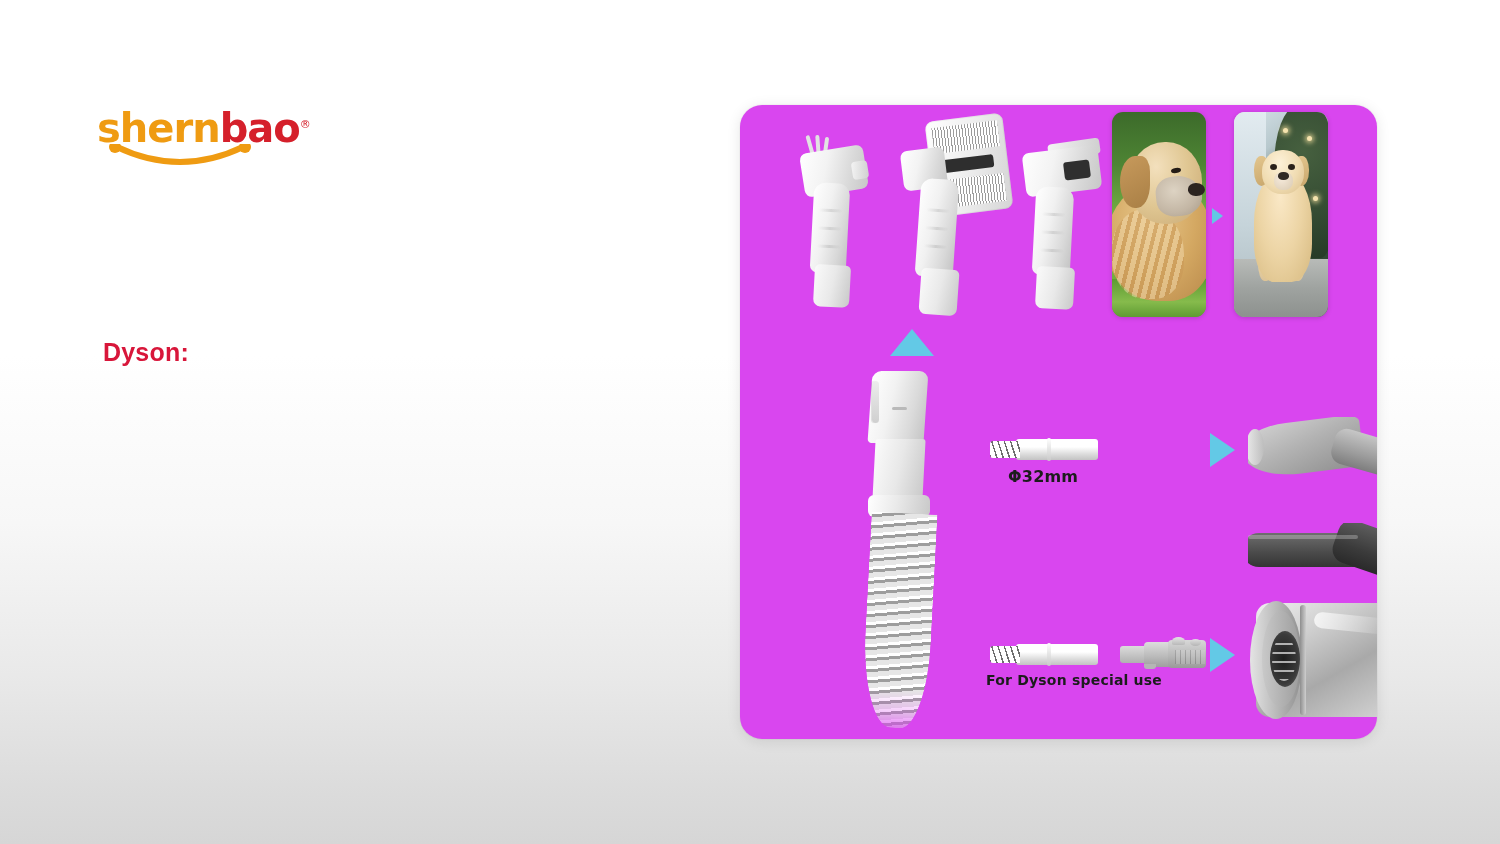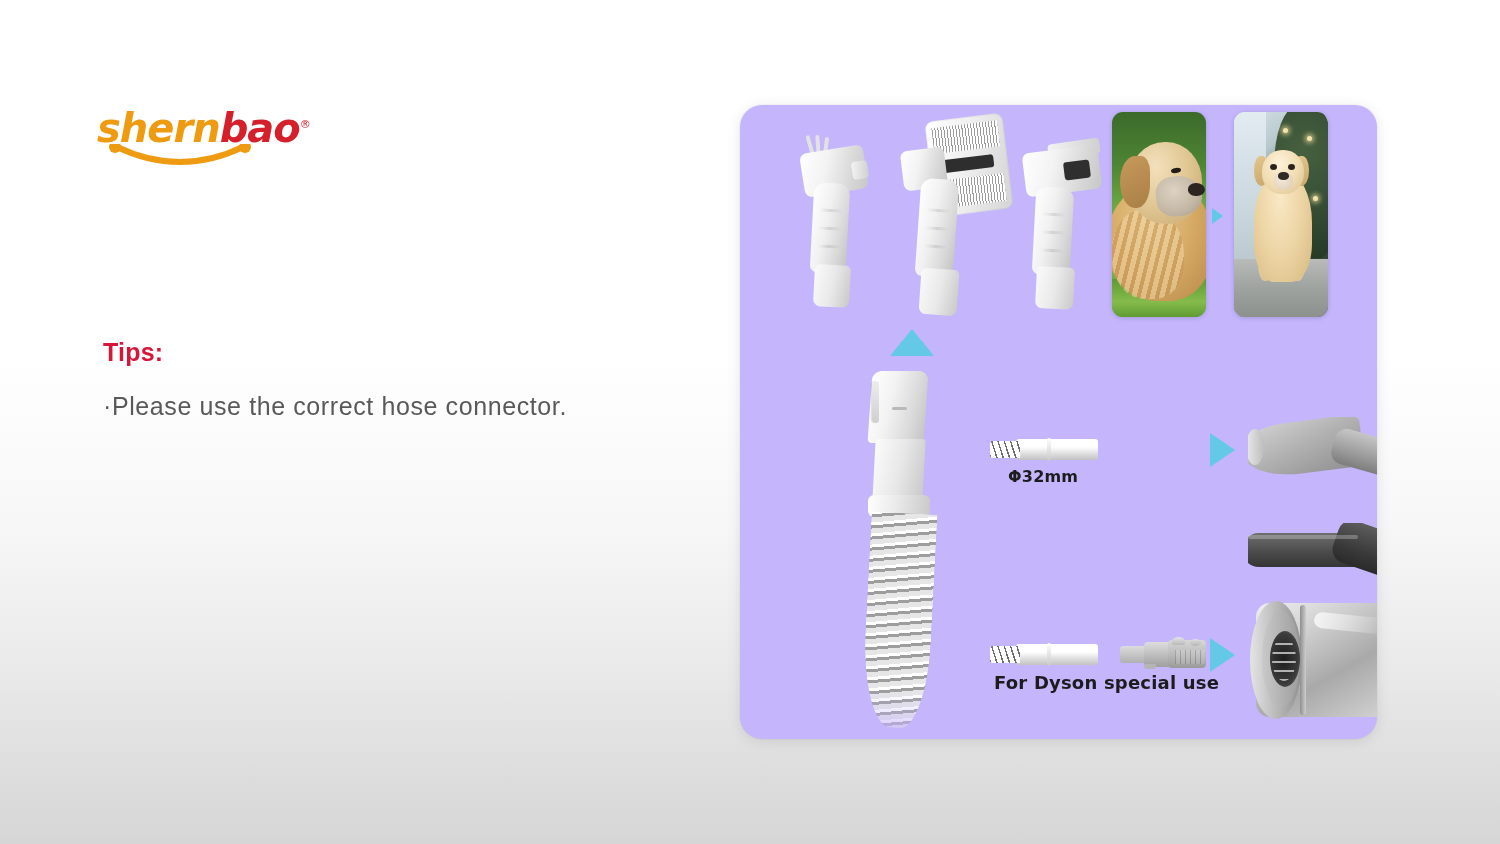--- a/index.html
+++ b/index.html
@@ -5,42 +5,42 @@
 <style>
   * { margin:0; padding:0; box-sizing:border-box; }
   html,body { width:1500px; height:844px; overflow:hidden; }
   body {
     font-family:"Liberation Sans", sans-serif;
     background:linear-gradient(to bottom, #ffffff 0%, #ffffff 42%, #f7f7f7 62%, #e9e9e9 80%, #dcdcdc 93%, #d6d6d6 100%);
     position:relative;
   }
 
   
-  .logo-wrap { position:absolute; left:97px; top:108px; width:200px; height:60px;font-style:italic; }
+  .logo-wrap { position:absolute; left:97px; top:108px; width:200px; height:60px; }
   .logo-text { font-size:40px; font-weight:700; letter-spacing:-1px; line-height:1; font-family:"DejaVu Sans", sans-serif; }
   .logo-shern { color:#ef9b12; }
   .logo-bao { color:#d5202b; }
   .logo-reg { font-size:11px; color:#d5202b; vertical-align:super; font-weight:400; }
   .logo-smile { position:absolute; left:8px; top:36px; width:150px; height:26px; }
 
   .tips-title {
     position:absolute; left:103px; top:338px;
     font-size:25px; font-weight:700; color:#d8163a;
     font-family:"Liberation Sans", sans-serif; letter-spacing:0.2px;
   }
   .tips-body { position:absolute; left:103px; top:390px; width:600px; }
   .tip-line {
     font-size:25px; color:#595959; line-height:1.30;
     letter-spacing:0.6px; margin-bottom:12px; font-weight:400;
   }
 
   
   .panel {
     position:absolute; left:740px; top:105px; width:637px; height:634px;
-    background:#c4b5fd; border-radius:22px;
+    background:#d946ef; border-radius:22px;
     box-shadow:0 2px 14px rgba(0,0,0,0.10), 0 0 0 1px rgba(0,0,0,0.025);
     overflow:hidden;
   }
 
   
   .tools { position:absolute; left:50px; top:8px; width:330px; height:210px; }
   .tool { position:absolute; }
 
   .tool-head {
     position:absolute;
@@ -212,21 +212,21 @@
   .cw-thread {
     position:absolute; left:0; top:2px; width:30px; height:17px;
     background:repeating-linear-gradient(72deg,#6d6d6d 0 1.5px, #ffffff 1.5px 6px);
     border-radius:3px 0 0 3px;
   }
   .conn-label {
     position:absolute; left:22px; top:44px;
     font-size:16px; font-weight:700; color:#1c1c1c;
     font-family:"DejaVu Sans", sans-serif; letter-spacing:0.2px; white-space:nowrap;
   }
-  .conn-label.wide { left:8px; font-size:18px; }
+  .conn-label.wide { left:0px; font-size:14px; }
 
   .adapter-35 {
     position:absolute; left:142px; top:13px; width:64px; height:27px;
   }
   .a35-body { position:absolute; left:0; top:6px; width:34px; height:16px;
     background:linear-gradient(to bottom,#dadada,#b2b2b2); border-radius:3px 0 0 3px; }
   .a35-flare { position:absolute; left:30px; top:0; width:34px; height:27px;
     background:linear-gradient(to bottom,#dedede 0%,#c2c2c2 55%,#a4a4a4 100%);
     border-radius:3px; }
   .a35-ribs { position:absolute; left:36px; top:2px; width:26px; height:23px;
@@ -315,24 +315,23 @@
   <div class="logo-text">
     <span class="logo-shern">shern</span><span class="logo-bao">bao</span><span class="logo-reg">®</span>
   </div>
   <svg class="logo-smile" viewBox="0 0 150 26">
     <path d="M10 2 Q 75 34 140 2" stroke="#ef9b12" stroke-width="6" fill="none" stroke-linecap="round"></path>
     <circle cx="10" cy="3" r="6" fill="#ef9b12"></circle>
     <circle cx="140" cy="3" r="6" fill="#ef9b12"></circle>
   </svg>
 </div>
 
-<div class="tips-title">Tips:</div>
+<div class="tips-title">Dyson:</div>
 
 <div class="tips-body">
-  <div class="tip-line">·Please use the correct hose connector.</div>
 </div>
 
 <div class="panel">
 
   <div class="tools">
 
     <div class="tool" style="left:0;top:22px;width:100px;height:188px;">
       <div class="prong" style="left:18px;top:0;height:20px;transform:rotate(-16deg);"></div>
       <div class="prong" style="left:26px;top:0;height:22px;transform:rotate(-4deg);"></div>
       <div class="prong" style="left:34px;top:2px;height:18px;transform:rotate(8deg);"></div>

